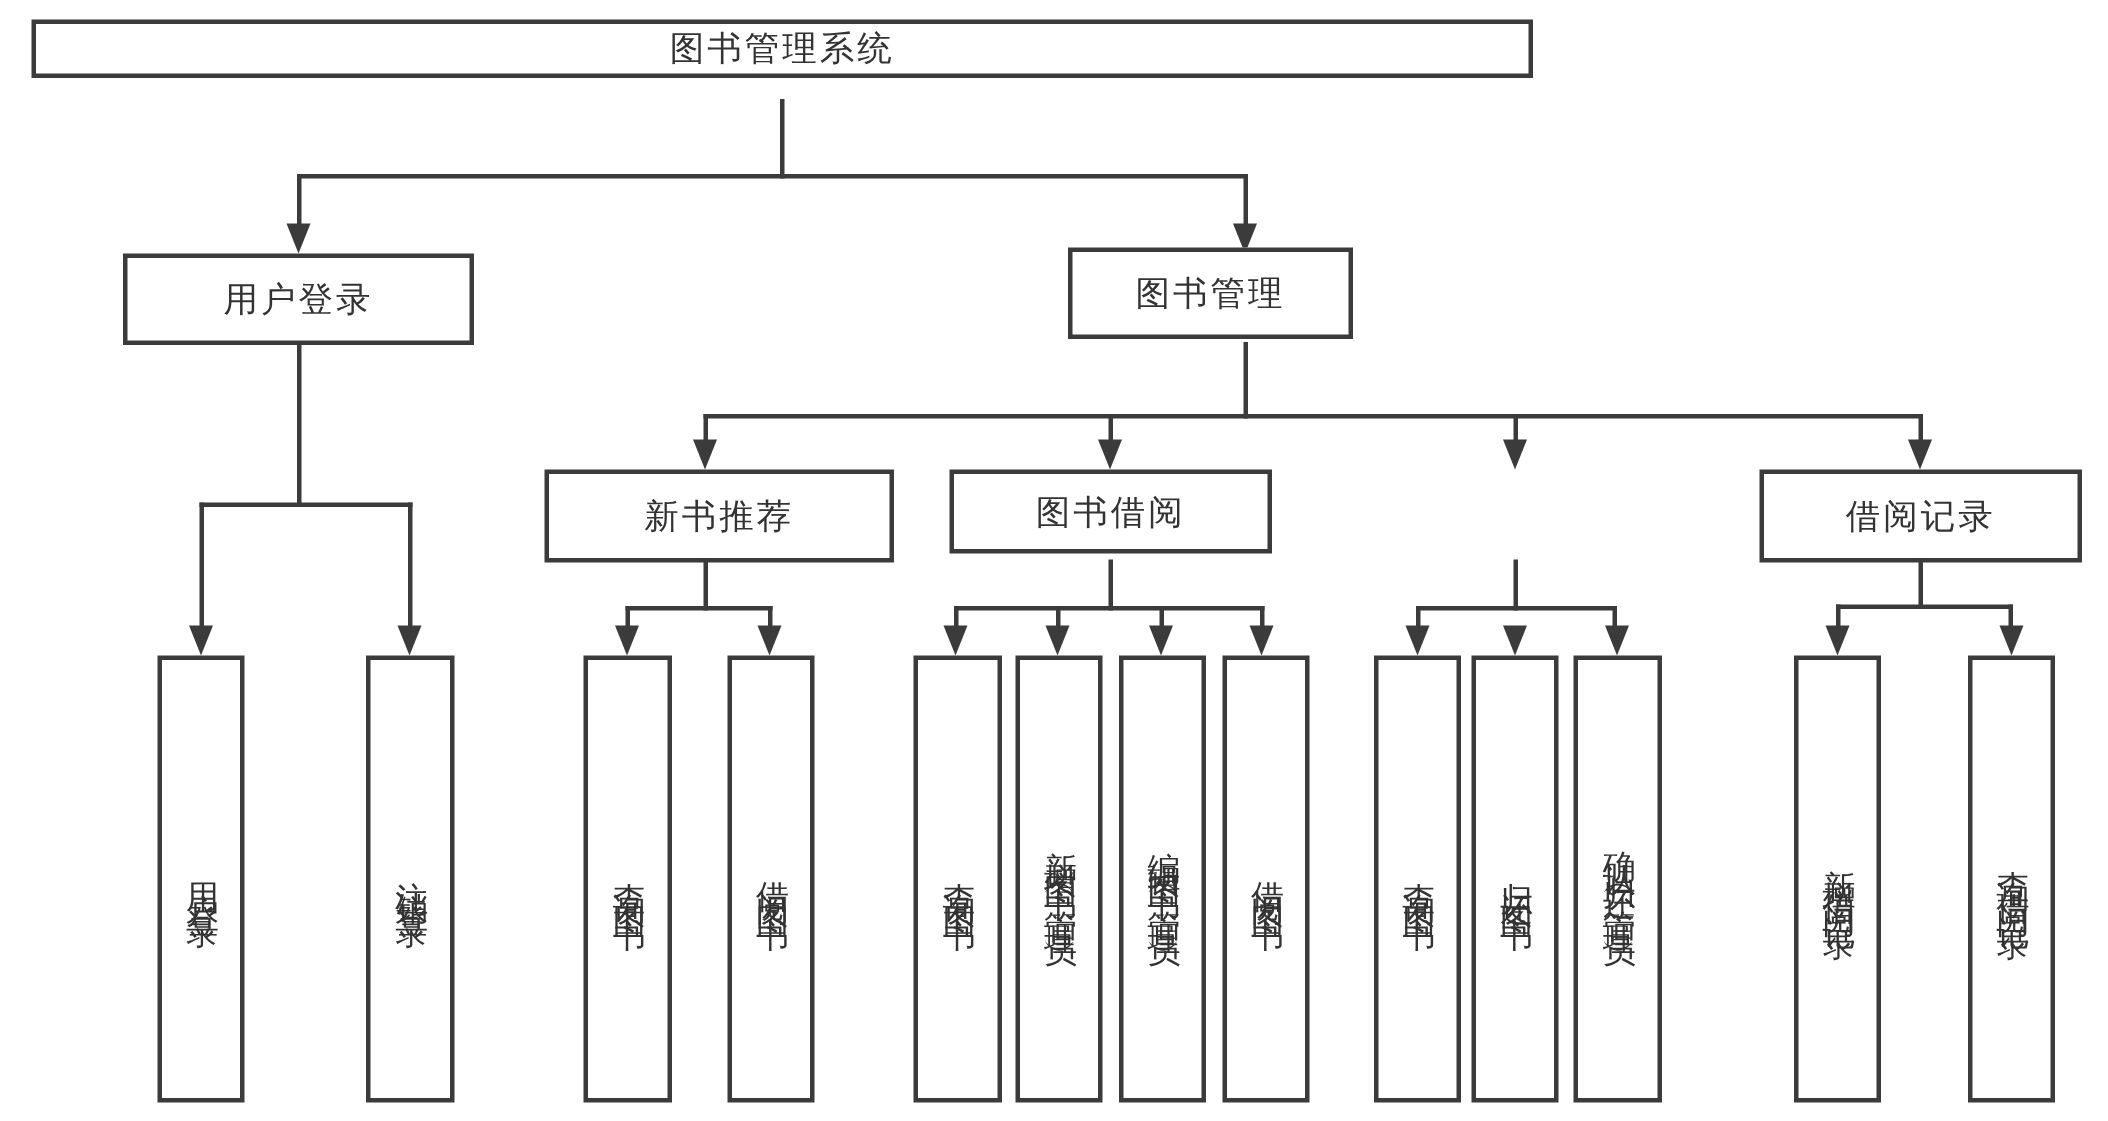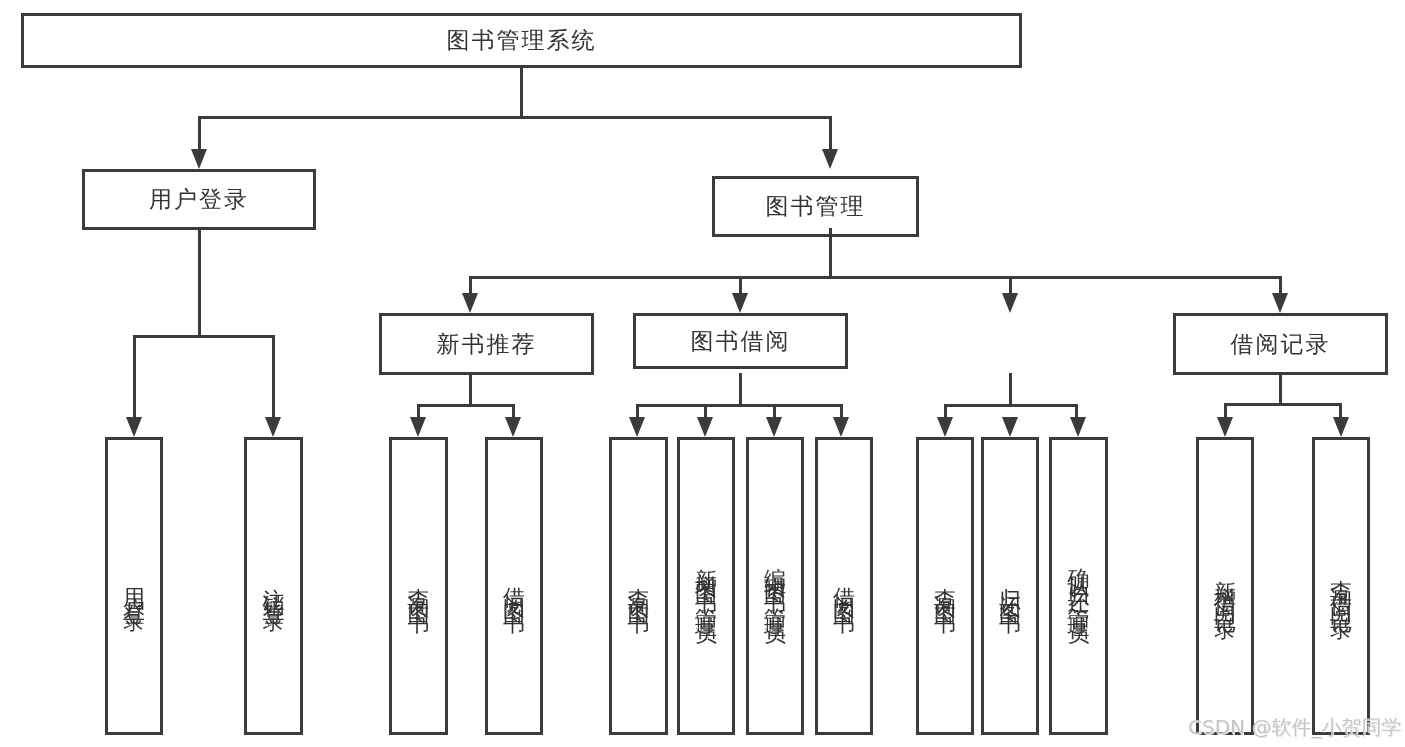--- a/index.html
+++ b/index.html
@@ -47,35 +47,35 @@
     color: #c6c6c6;
     text-shadow: 1px 1px 0 #ececec;
     white-space: nowrap;
   }
 </style>
 </head>
 <body>
 
 <div id="canvas">
 
-  <div class="box hbox" style="left:21px; top:13px; width:1001px; height:55px;">
+  <div class="box hbox" style="left:21px; top:13px; width:1001px; height:39px;">
     <span>图书管理系统</span>
   </div>
 
   <div class="line" style="left:520px; top:66px; width:3px; height:53px;"></div>
   <div class="line" style="left:198px; top:116px; width:634px; height:3px;"></div>
   <div class="line" style="left:198px; top:116px; width:3px; height:36px;"></div>
   <div class="line" style="left:829px; top:116px; width:3px; height:36px;"></div>
   <div class="arrow" style="left:191px; top:149px;"></div>
   <div class="arrow" style="left:822px; top:149px;"></div>
 
   <div class="box hbox" style="left:82px; top:169px; width:234px; height:61px;">
     <span>用户登录</span>
   </div>
-  <div class="box hbox" style="left:712px; top:176px; width:207px; height:61px;">
+  <div class="box hbox" style="left:712px; top:165px; width:190px; height:61px;">
     <span>图书管理</span>
   </div>
 
   <div class="line" style="left:198px; top:228px; width:3px; height:110px;"></div>
   <div class="line" style="left:133px; top:335px; width:142px; height:3px;"></div>
   <div class="line" style="left:133px; top:335px; width:3px; height:84px;"></div>
   <div class="line" style="left:272px; top:335px; width:3px; height:84px;"></div>
   <div class="arrow" style="left:126px; top:417px;"></div>
   <div class="arrow" style="left:265px; top:417px;"></div>
 
@@ -83,21 +83,21 @@
   <div class="line" style="left:469px; top:276px; width:813px; height:3px;"></div>
   <div class="line" style="left:469px; top:276px; width:3px; height:22px;"></div>
   <div class="line" style="left:739px; top:276px; width:3px; height:22px;"></div>
   <div class="line" style="left:1009px; top:276px; width:3px; height:22px;"></div>
   <div class="line" style="left:1279px; top:276px; width:3px; height:22px;"></div>
   <div class="arrow" style="left:462px; top:293px;"></div>
   <div class="arrow" style="left:732px; top:293px;"></div>
   <div class="arrow" style="left:1002px; top:293px;"></div>
   <div class="arrow" style="left:1272px; top:293px;"></div>
 
-  <div class="box hbox" style="left:363px; top:313px; width:215px; height:62px;margin-left:16px;">
+  <div class="box hbox" style="left:363px; top:313px; width:233px; height:62px;">
     <span>新书推荐</span>
   </div>
   <div class="box hbox" style="left:633px; top:313px; width:215px; height:56px;">
     <span>图书借阅</span>
   </div>
   <div class="box hbox" style="left:1173px; top:313px; width:215px; height:62px;">
     <span>借阅记录</span>
   </div>
 
   <div class="line" style="left:469px; top:373px; width:3px; height:34px;"></div>
@@ -170,15 +170,14 @@
     <span class="vtext">确认归还（管理员）</span>
   </div>
 
   <div class="box vbox" style="left:1196px; top:437px; width:58px; height:298px;">
     <span class="vtext">新增借阅记录</span>
   </div>
   <div class="box vbox" style="left:1312px; top:437px; width:58px; height:298px;">
     <span class="vtext">查询借阅记录</span>
   </div>
 
-  <div class="watermark">CSDN @软件_小贺同学</div>
 
 </div>
 
 </body></html>

